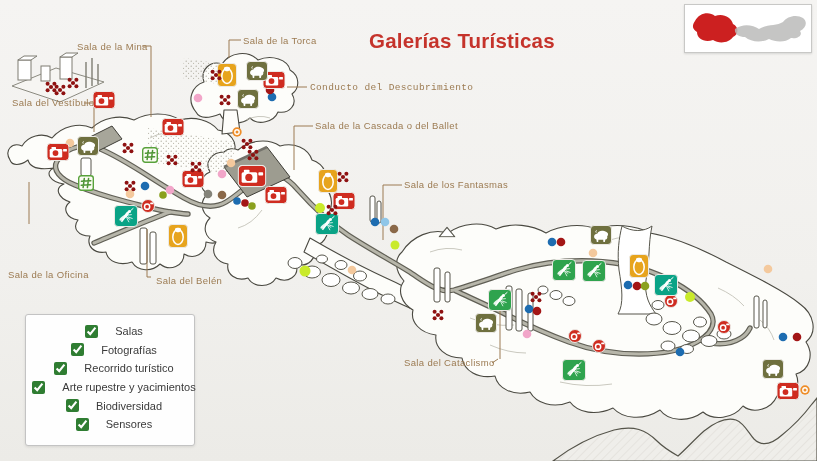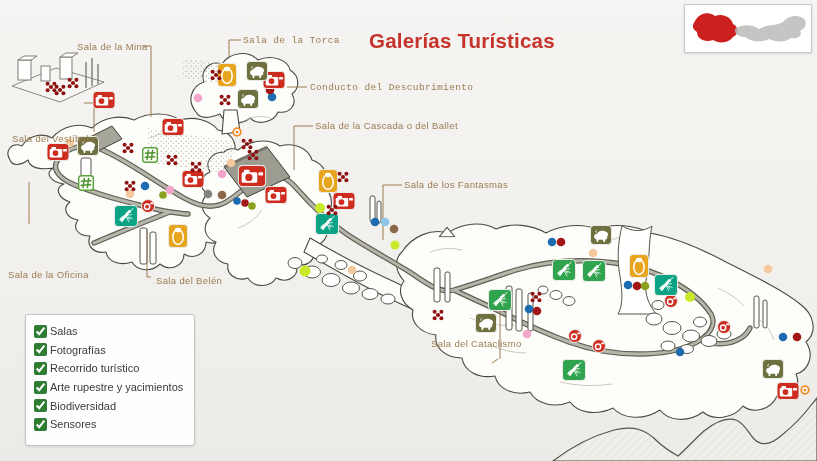--- a/index.html
+++ b/index.html
@@ -8,21 +8,21 @@
          font-family:"Liberation Sans",sans-serif;}
   .stage > svg.map{position:absolute;left:0;top:0;}
   .page-title{position:absolute;left:369px;top:29px;font-size:20.5px;font-weight:bold;
               letter-spacing:.2px;color:var(--title-red,#c5332b);text-align:center;}
   .room-label{position:absolute;font-size:9.5px;letter-spacing:.35px;white-space:nowrap;
               color:var(--label-brown,#8f7351);}
   .legend{position:absolute;left:25px;top:314px;width:170px;height:132px;
           background:#fefefe;border:1px solid #c3c3c3;border-radius:3px;
           box-shadow:0 1px 3px rgba(0,0,0,.10);box-sizing:border-box;
           padding:7px 0 0 8px;}
-  .legend-row{display:flex;align-items:center;gap:3px;height:18.6px;white-space:nowrap;}
+  .legend-row{display:flex;align-items:center;gap:17px;height:18.6px;white-space:nowrap;justify-content:center;}
   .legend-row input{width:13px;height:13px;margin:0;accent-color:#2f7d32;}
   .legend-row span{font-size:11px;color:#3a3a3a;}
   .minimap{position:absolute;left:684px;top:4px;width:126px;height:47px;background:#fff;
            border:1px solid #c8c8c6;box-shadow:0 1px 2px rgba(0,0,0,.12);}
   .minimap svg{display:block;}
 </style>
 </head>
 <body>
 
 <div class="stage">
@@ -305,28 +305,28 @@
         <use href="#sym-triangle" x="438.5" y="226.5" width="17" height="11"></use>
         <use href="#sym-ring_dot" x="232" y="127" width="10" height="10"></use>
         <use href="#sym-ring_dot" x="800" y="385" width="10" height="10"></use>
       </g>
   </svg>
 
   <div class="page-title" style="color: rgb(197, 51, 43);">Galerías Turísticas</div>
 
   <div id="room-labels">
       <div class="room-label" style="left: 77px; top: 41px;">Sala de la Mina</div>
-      <div class="room-label" style="left: 243px; top: 35px; font-family: Liberation Mono, monospace;">Sala de la Torca</div>
-      <div class="room-label" style="left: 12px; top: 97px; margin-top: 36px;">Sala del Vestíbulo</div>
+      <div class="room-label" style="left: 243px; top: 35px;">Sala de la Torca</div>
+      <div class="room-label" style="left: 12px; top: 97px;">Sala del Vestíbulo</div>
       <div class="room-label" style="left: 310px; top: 82px; font-family: Liberation Mono, monospace;">Conducto del Descubrimiento</div>
       <div class="room-label" style="left: 315px; top: 120px;">Sala de la Cascada o del Ballet</div>
       <div class="room-label" style="left: 404px; top: 179px;">Sala de los Fantasmas</div>
       <div class="room-label" style="left: 8px; top: 225px; margin-top: 44px;">Sala de la Oficina</div>
       <div class="room-label" style="left: 156px; top: 275px; text-align: right;">Sala del Belén</div>
-      <div class="room-label" style="left: 404px; top: 338px; margin-left: 27px;">Sala del Cataclismo</div>
+      <div class="room-label" style="left: 404px; top: 357px;">Sala del Cataclismo</div>
     </div>
 
   <div class="legend">
     <div id="legend-items">
         <label class="legend-row">
           <input type="checkbox" checked="" style="">
           <span>Salas</span>
         </label>
         <label class="legend-row">
           <input type="checkbox" checked="" style="">

